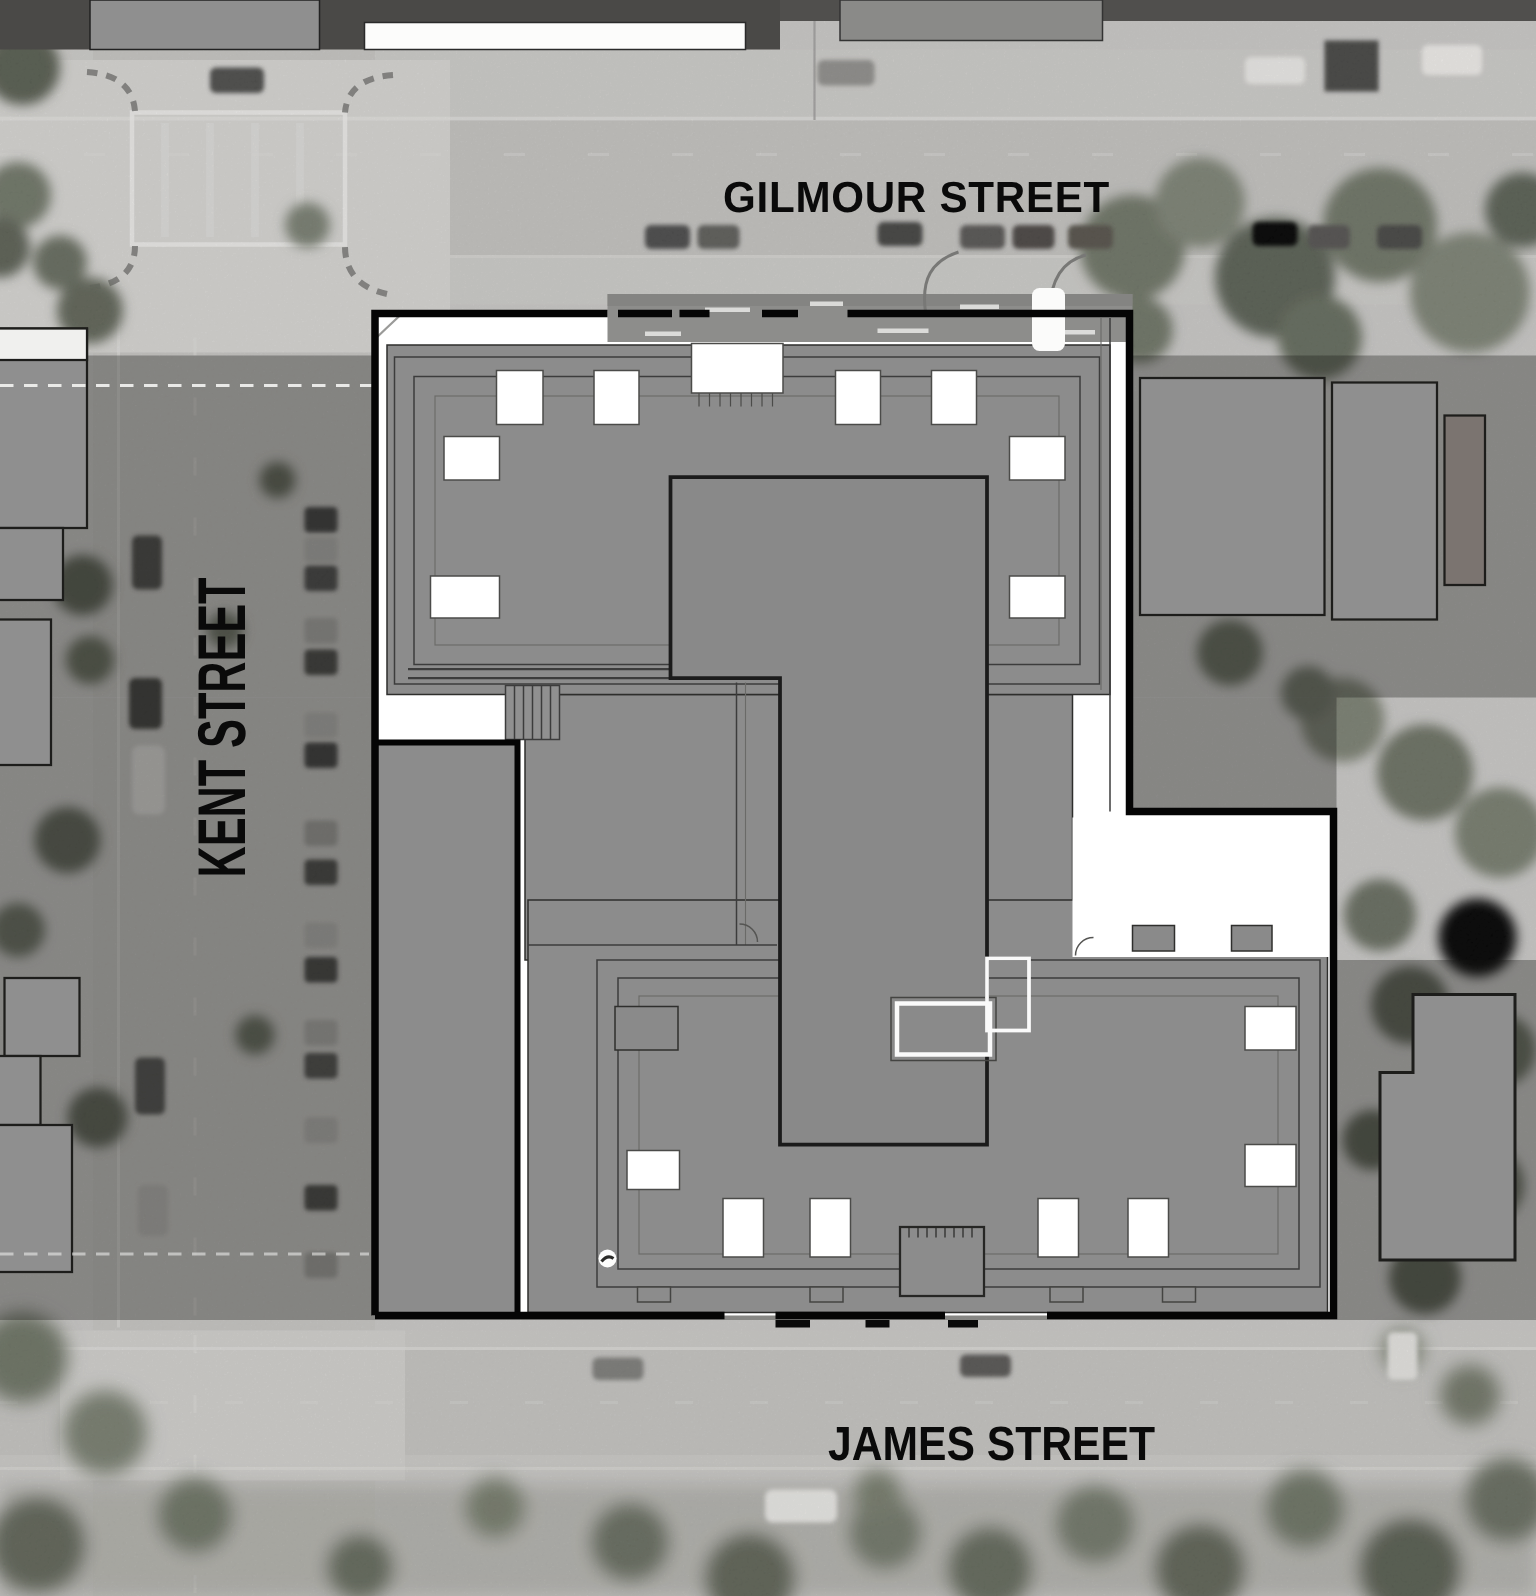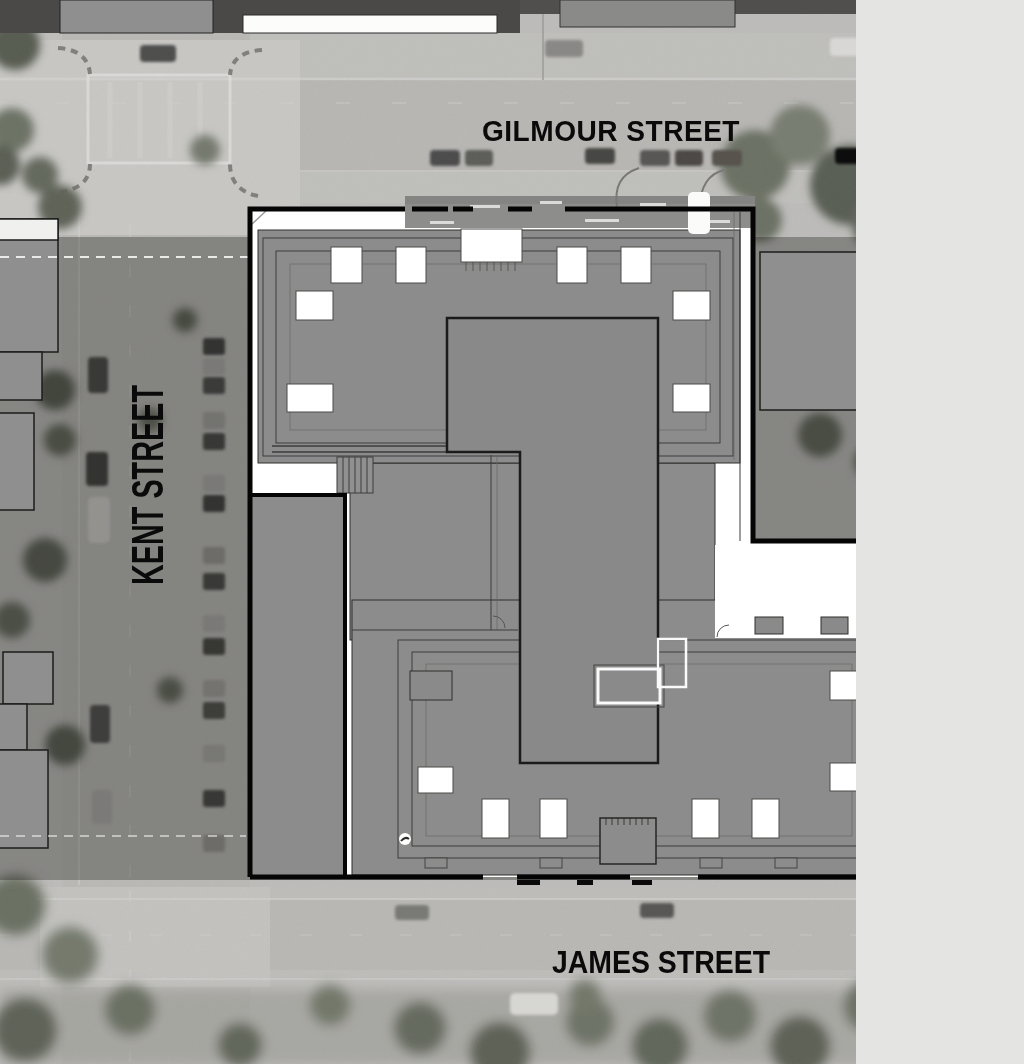--- a/index.html
+++ b/index.html
@@ -1,16 +1,16 @@
 <!DOCTYPE html>
 <html><head>
 <meta charset="utf-8">
 <style>
   html,body{margin:0;padding:0;background:#e4e4e2;}
-  .stage{position:relative;width:856px;height:1064px;overflow:hidden;
+  .stage{position:relative;width:1024px;height:1064px;overflow:hidden;
          font-family:"Liberation Sans",sans-serif;background:#c8c7c5;}
   svg{display:block}
   text{font-family:"Liberation Sans","DejaVu Sans",sans-serif;font-weight:bold;}
 </style>
 </head>
 <body>
 
 <div class="stage">
 <svg width="1024" height="1064" viewBox="0 0 1024 1064">
   <defs>

